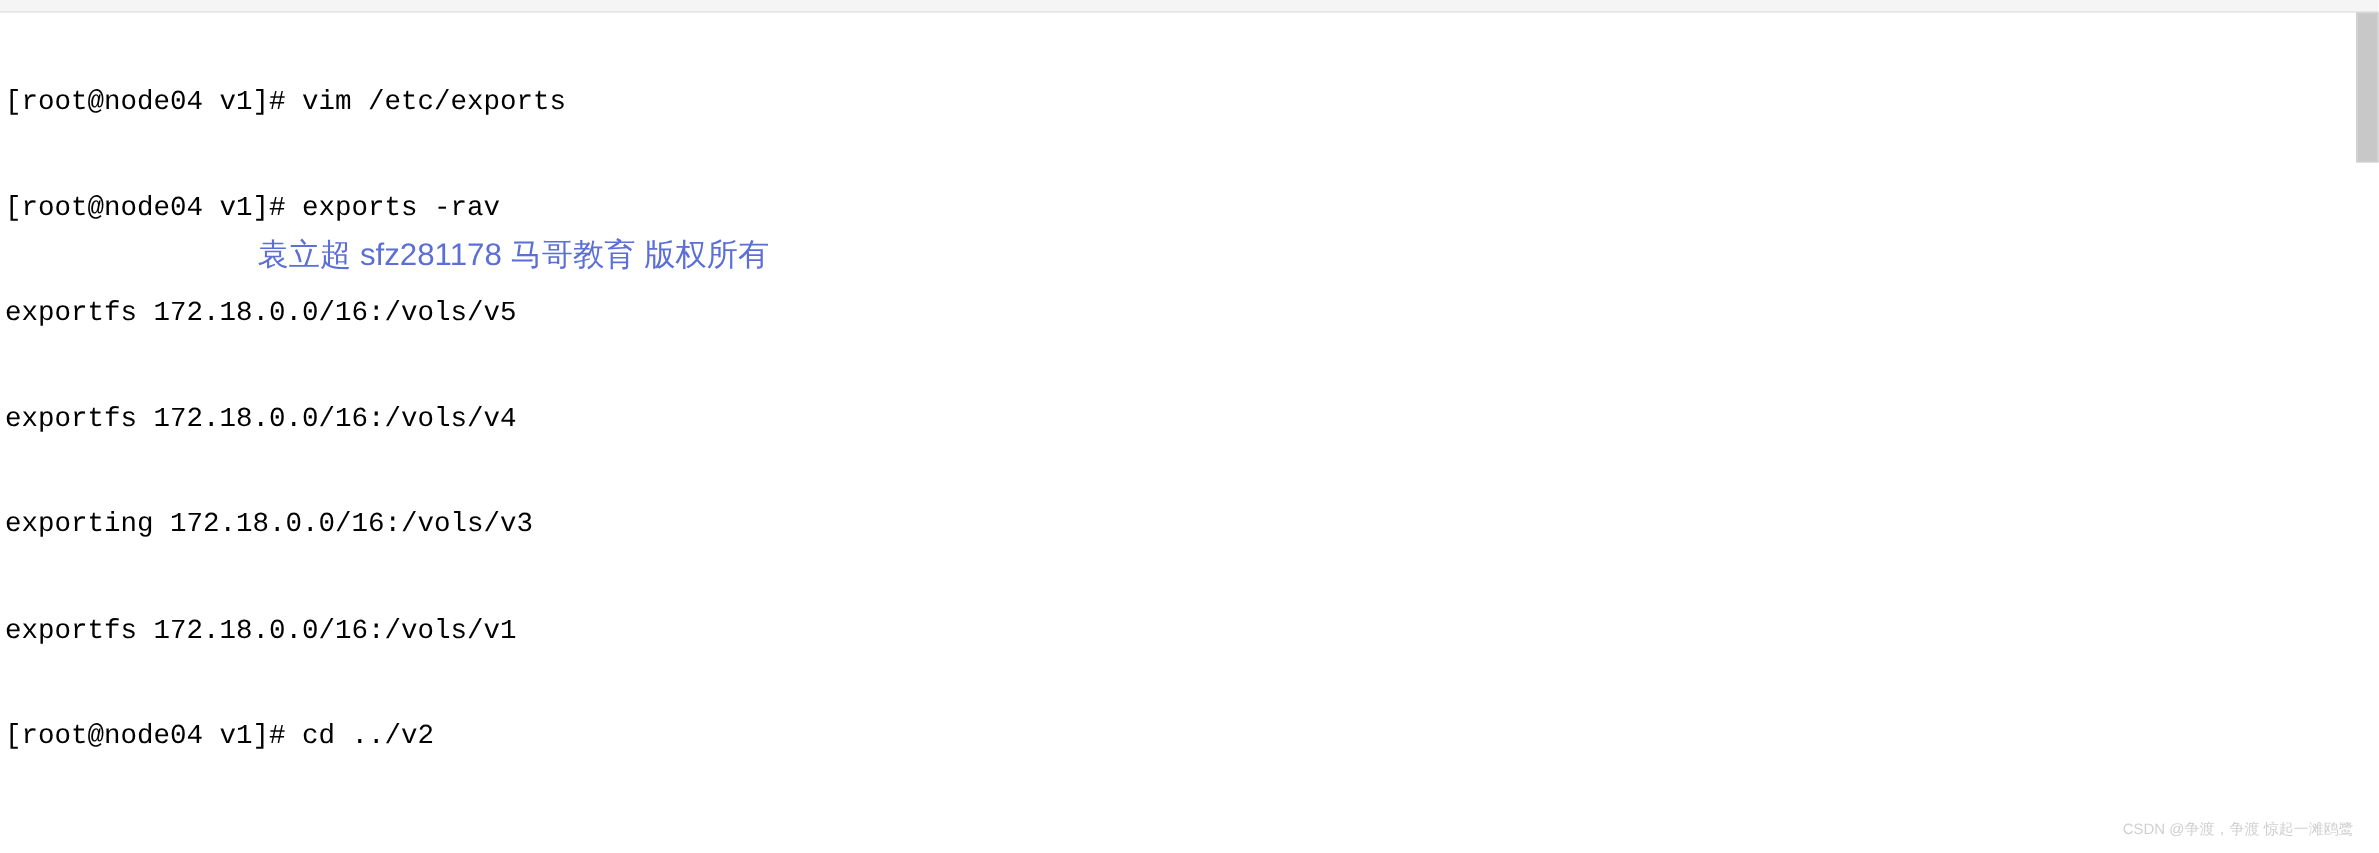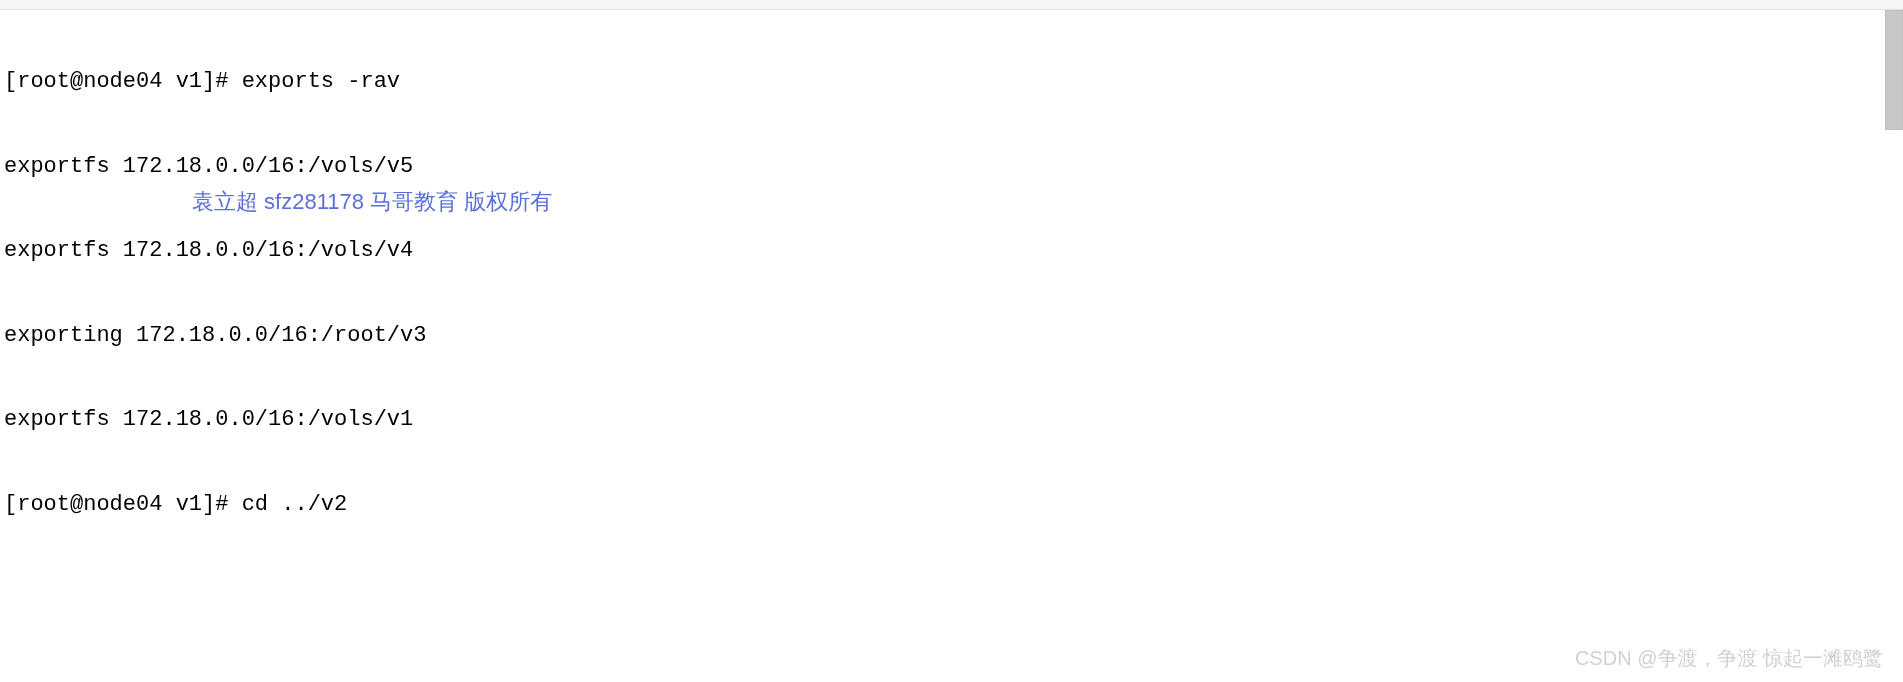--- a/index.html
+++ b/index.html
@@ -27,33 +27,33 @@
       line-height: 1.28;
       white-space: pre;
       position: relative;
     }
     .line {
       display: block;
     }
     .watermark-overlay {
       position: absolute;
       top: 178px;
-      left: 192px;
+      left: 206px;
       color: #5b6fd6;
-      font-size: 22px;
+      font-size: 25px;
       font-family: 'SimSun', 'Microsoft YaHei', sans-serif;
       pointer-events: none;
       z-index: 10;
     }
     .footer-watermark {
       position: absolute;
       bottom: 10px;
       right: 20px;
       color: #d0d0d0;
-      font-size: 20px;
+      font-size: 12px;
       font-family: 'Microsoft YaHei', 'SimSun', sans-serif;
     }
     .scrollbar {
       position: absolute;
       right: 0;
       top: 10px;
       width: 18px;
       height: 120px;
       background: #d8d8d8;
       border: 1px solid #c0c0c0;
@@ -63,24 +63,25 @@
       height: 100%;
       background: #c8c8c8;
     }
   </style>
 </head>
 <body>
 
 <div class="top-bar"></div>
 
 <div class="terminal">
+  <span class="line"><span>[root@node04 v1]# </span><span>vim /etc/exports</span></span>
   <span class="line"><span>[root@node04 v1]# </span><span>exports -rav</span></span>
   <span class="line"><span>exportfs 172.18.0.0/16:/vols/v5</span></span>
   <span class="line"><span>exportfs 172.18.0.0/16:/vols/v4</span></span>
-  <span class="line"><span>exporting 172.18.0.0/16:/root/v3</span></span>
+  <span class="line"><span>exporting 172.18.0.0/16:/vols/v3</span></span>
   <span class="line"><span>exportfs 172.18.0.0/16:/vols/v1</span></span>
   <span class="line"><span>[root@node04 v1]# </span><span>cd ../v2</span></span>
   
   
   
   
   
 
   <div class="watermark-overlay">袁立超 sfz281178 马哥教育 版权所有</div>
 </div>

